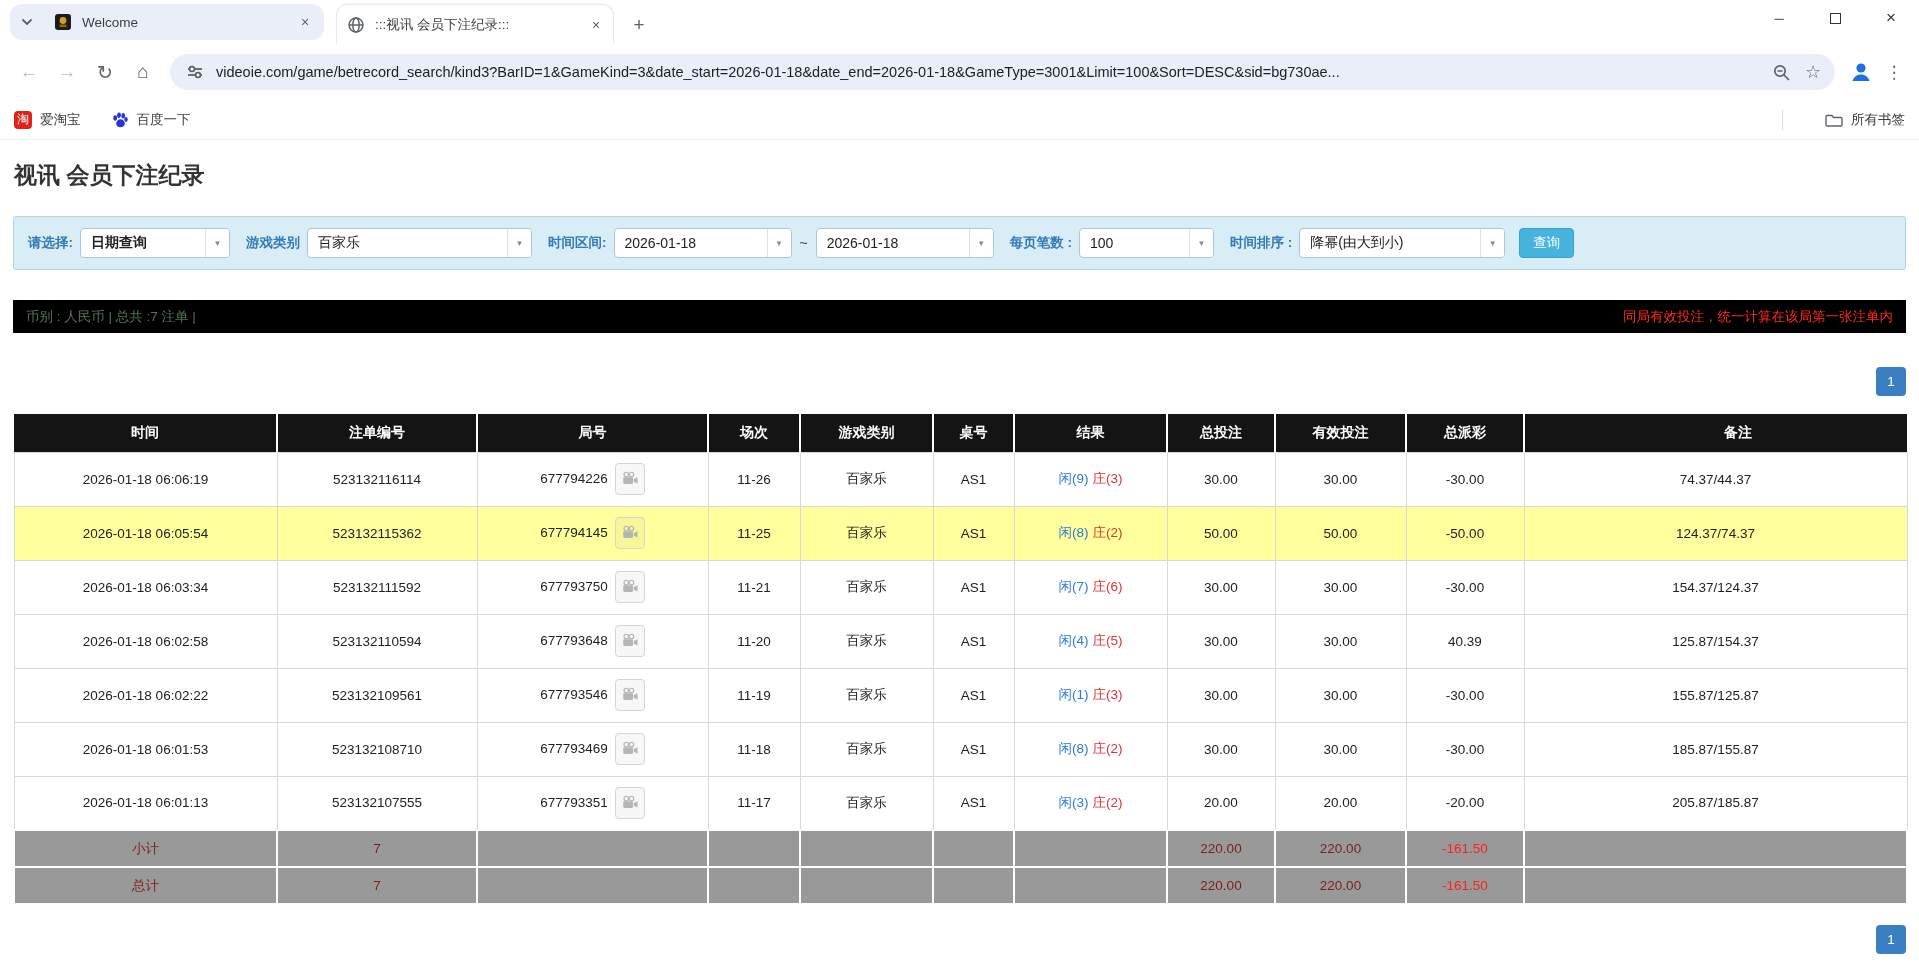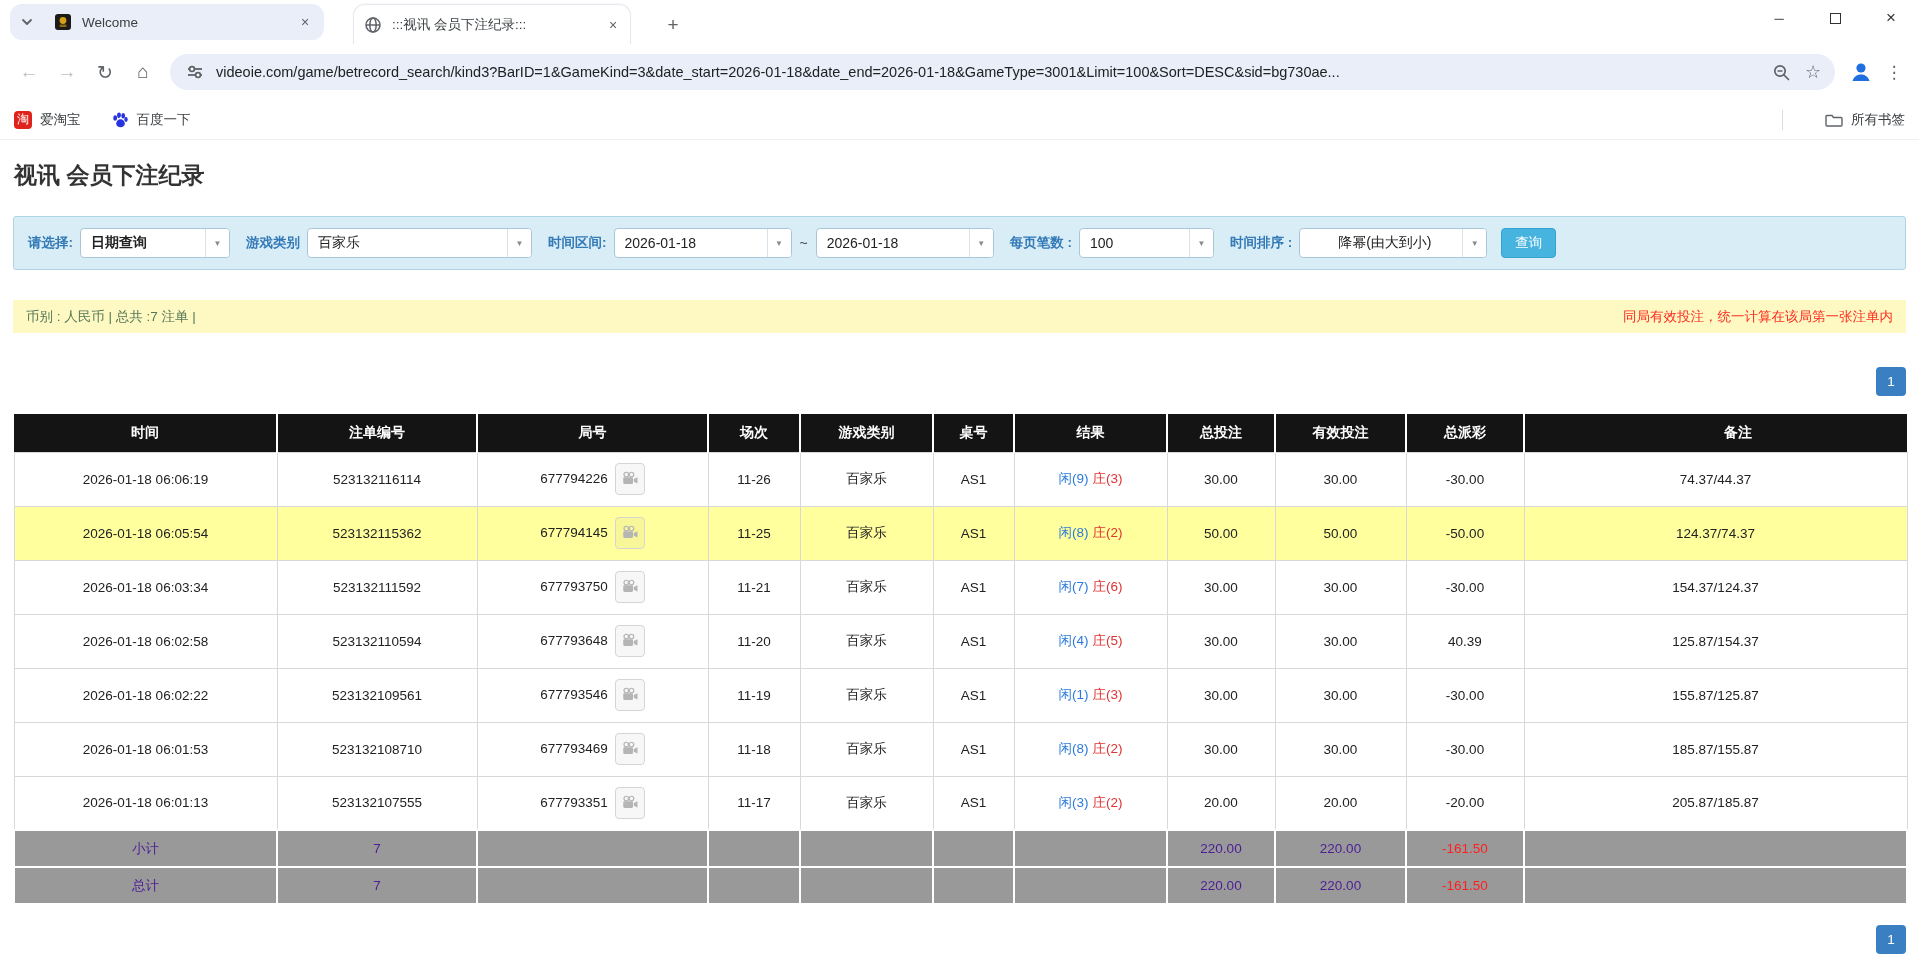--- a/index.html
+++ b/index.html
@@ -1,20 +1,20 @@
 <!DOCTYPE html>
 <html><head>
 <meta charset="utf-8">
 <style>
   * { box-sizing: border-box; margin: 0; padding: 0; }
   html,body { width:1919px; height:973px; overflow:hidden; background:#fff;
     font-family:"Liberation Sans","DejaVu Sans",sans-serif; }
 
   
-  .tabstrip { height:44px; background:#fff; display:flex; align-items:flex-end; position:relative;gap:17px; }
+  .tabstrip { height:44px; background:#fff; display:flex; align-items:flex-end; position:relative; }
   .tab-group-pill { display:flex; align-items:center; height:36px; margin:4px 0 4px 10px;
     background:#e9eef8; border-radius:12px; padding-right:2px; }
   .tab-search-btn { width:34px; height:36px; display:flex; align-items:center; justify-content:center; cursor:pointer; }
   .tab { display:flex; align-items:center; height:36px; width:278px; padding:0 8px 0 10px; }
   .tab.inactive { background:transparent; }
   .tab.active { background:#fff; border:1px solid #e6e9f0; border-bottom:none; border-radius:12px 12px 0 0;
     margin:4px 0 0 12px; height:40px; box-shadow:0 -1px 2px rgba(0,0,0,0.04); }
   .favicon { width:18px; height:18px; margin-right:10px; flex:0 0 auto; }
   .tab-title { font-size:13.5px; color:#3c4043; white-space:nowrap; overflow:hidden; flex:1; }
   .tab-close { width:18px; height:18px; display:flex; align-items:center; justify-content:center;
@@ -60,21 +60,21 @@
   .gap { width:16px; flex:0 0 auto; }
   .combo { display:inline-flex; align-items:stretch; height:30px; background:#fff;
     border:1px solid #abc6d8; border-radius:4px; overflow:hidden; cursor:pointer; flex:0 0 auto; }
   .combo .val { display:flex; align-items:center; padding:0 10px; font-size:14px; color:#222; }
   .combo .arr { width:24px; border-left:1px solid #d7e2ea; display:flex; align-items:center;
     justify-content:center; color:#8a8a8a; font-size:8px; background:#fff; }
   .tilde { color:#444; font-size:14px; margin:0 8px; }
   .search-btn { height:30px; padding:0 13px; margin-left:14px; background:#47b4e0; border:1px solid #35a3cf;
     border-radius:4px; color:#fff; font-size:13.5px; display:flex; align-items:center; cursor:pointer; }
 
-  .summary-bar { margin:30px 13px 0; height:33px; background:#fef9c3; display:flex;
+  .summary-bar { margin:30px 13px 0; height:33px; background:#000000; display:flex;
     align-items:center; justify-content:space-between; padding:0 13px; }
   .summary-left { font-size:13.5px; color:#557755; }
   .summary-right { font-size:13.5px; color:#ff2b20; }
 
   .pagerow { margin:34px 13px 0; display:flex; justify-content:flex-end; }
   .pagerow.bottom { margin-top:20px; }
   .page-btn { min-width:30px; height:29px; background:#3a7fc1; border-radius:4px; color:#fff;
     font-size:13.5px; display:flex; align-items:center; justify-content:center; cursor:pointer; }
 
   table.bet { margin:18px 13px 0; width:1893px; border-collapse:collapse; table-layout:fixed; }
@@ -84,21 +84,21 @@
   .bet td { border:1px solid #d8d8d8; height:54px; font-size:13.5px; color:#222; text-align:center;
     background:#fff; white-space:nowrap; overflow:hidden; }
   .bet tr.hl td { background:#ffff9e; }
   .blue { color:#2b7bd9; }
   .neg { color:#f20000; }
   .rp { color:#2b7bd9; }
   .rb { color:#e03333; margin-left:4px; }
   .cam-btn { display:inline-flex; align-items:center; justify-content:center; width:30px; height:32px;
     margin-left:7px; vertical-align:middle; background:rgba(0,0,0,0.03); border:1px solid #d5d5d5;
     border-radius:4px; cursor:pointer; }
-  .bet tr.foot td { background:#999; color:#4c1d95; border:2px solid #fff; height:37px; }
+  .bet tr.foot td { background:#999; color:#7f1d1d; border:2px solid #fff; height:37px; }
   .bet tr.foot td.neg { color:#ff1f1f;margin-left:16px; }
 </style>
 </head>
 <body>
 
 <div class="tabstrip">
   <div class="tab-group-pill">
     <div class="tab-search-btn">
       <svg width="14" height="14" viewBox="0 0 14 14">
           <polyline points="3,5 7,9 11,5" fill="none" stroke="#5f6368" stroke-width="1.8" stroke-linecap="round" stroke-linejoin="round"></polyline>
@@ -215,21 +215,21 @@
     <span class="arr">▼</span>
   </div>
   <span class="gap"></span>
   <span class="flabel">每页笔数 :</span>
   <div class="combo" style="width:135px;">
     <span class="val" style="flex:1;">100</span>
     <span class="arr">▼</span>
   </div>
   <span class="gap"></span>
   <span class="flabel">时间排序 :</span>
-  <div class="combo" style="width:188px;padding-left:28px;">
+  <div class="combo" style="width:206px;">
     <span class="val" style="flex:1;">降幂(由大到小)</span>
     <span class="arr">▼</span>
   </div>
   <div class="search-btn">查询</div>
 </div>
 
 <div class="summary-bar">
   <span class="summary-left">币别 : 人民币 | 总共 :7 注单 |</span>
   <span class="summary-right">同局有效投注，统一计算在该局第一张注单内</span>
 </div>

